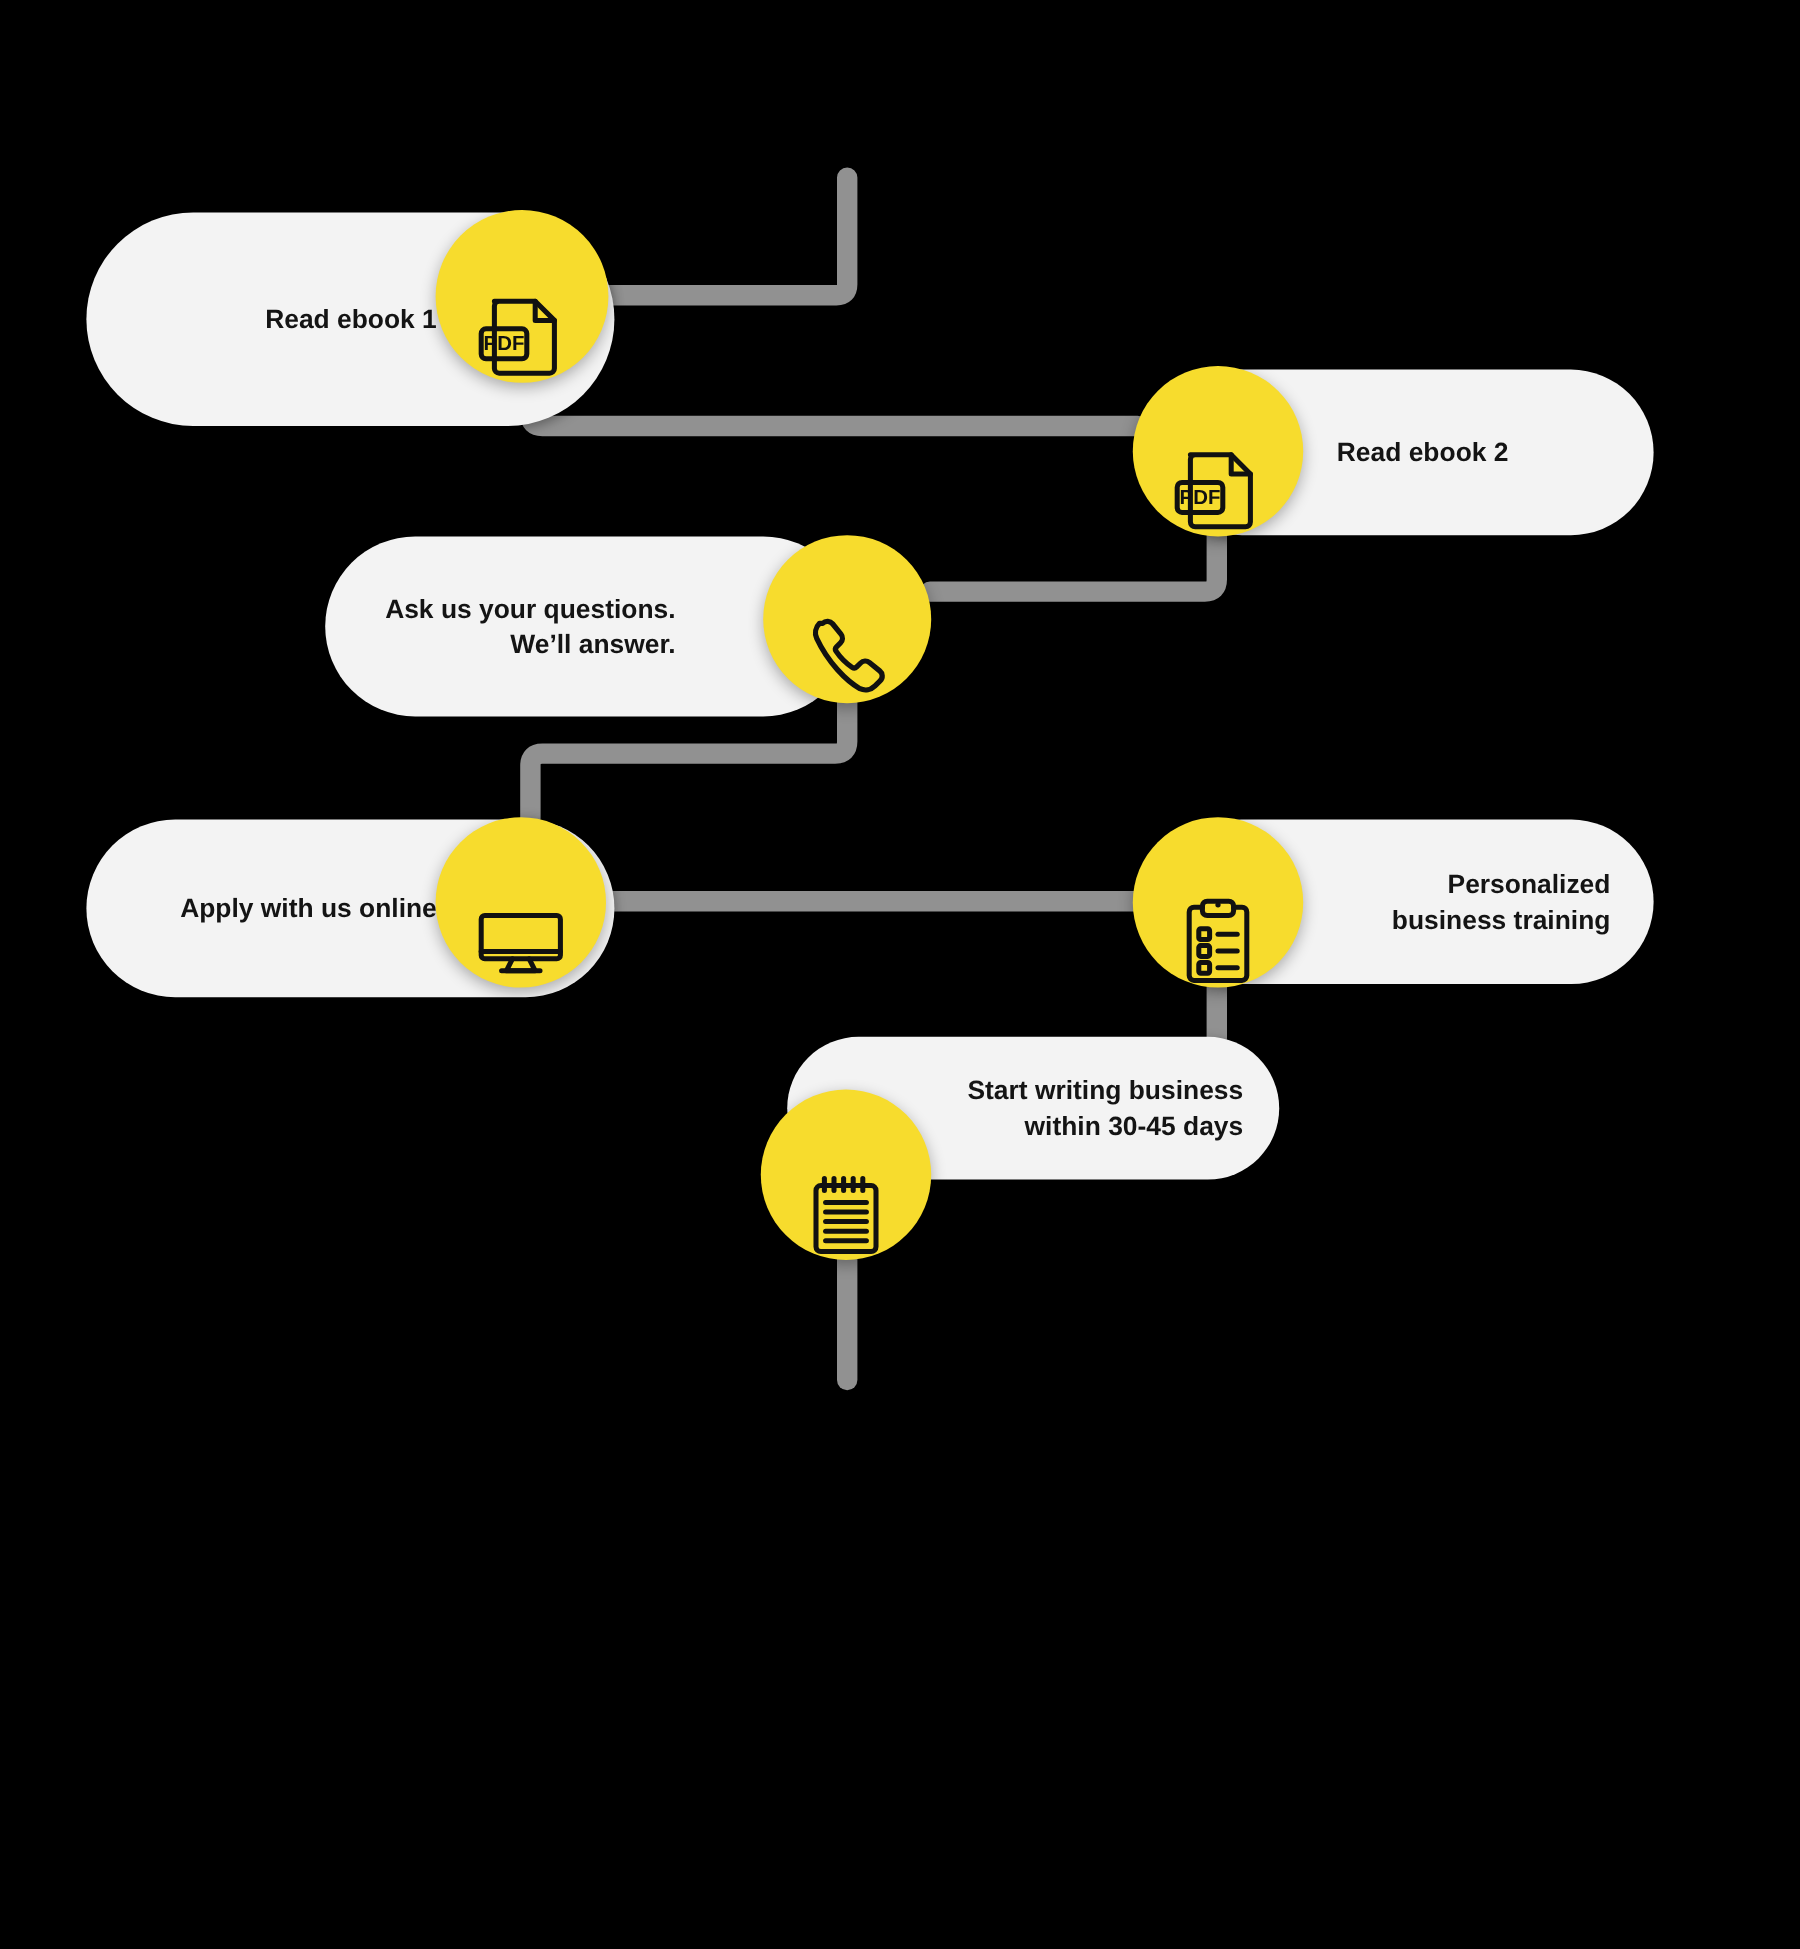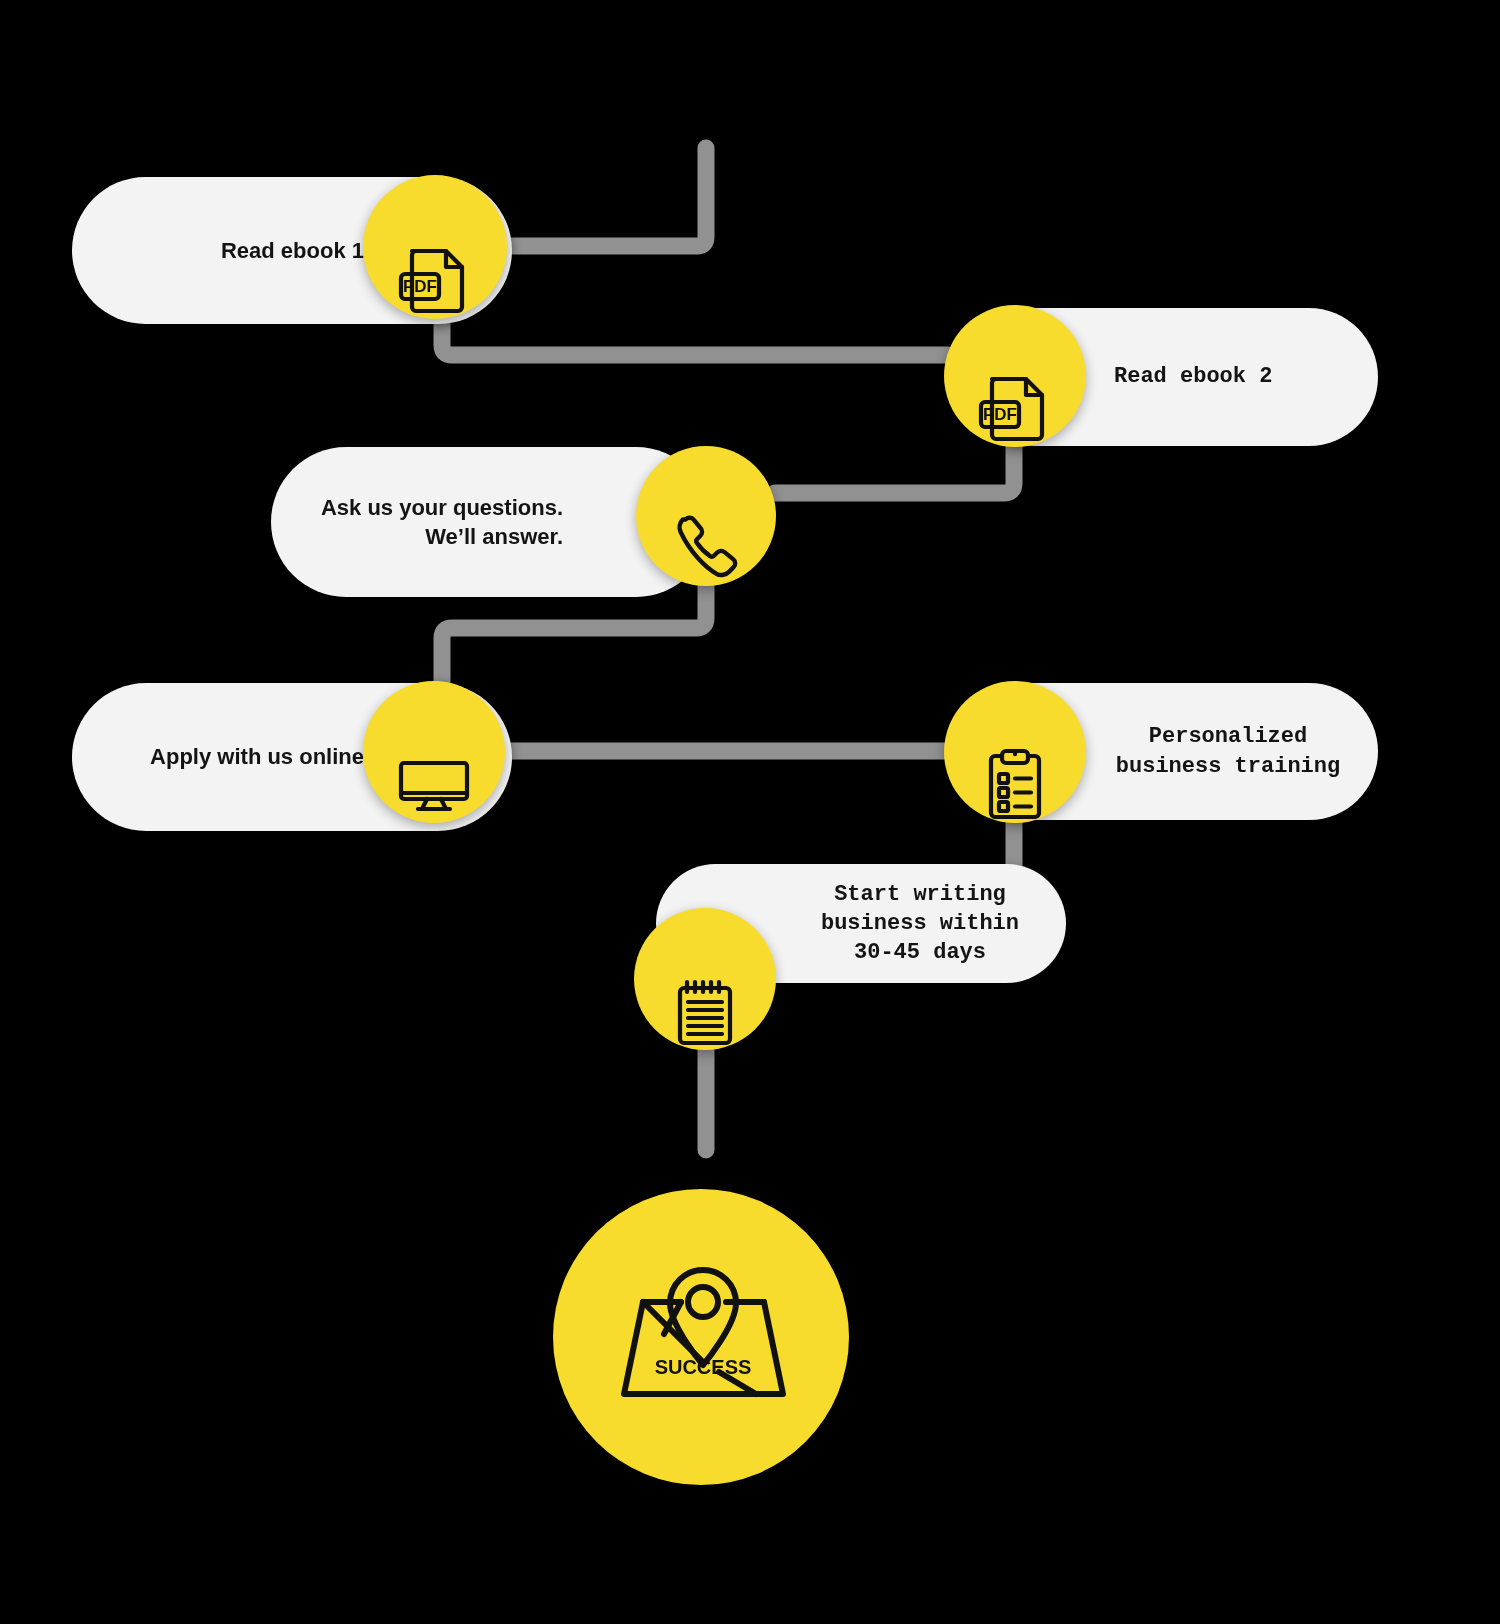--- a/index.html
+++ b/index.html
@@ -46,23 +46,22 @@
     font-weight: 700;
     color: #141414;
     line-height: 1.32;
     white-space: pre-line;
   }
   .pill.left-label .pill-text {
     text-align: right;
     padding-right: 148px;
   }
   .pill.right-label .pill-text {
-    text-align: center;
+    text-align: right;
     padding-left: 148px;
-    font-family: Liberation Mono, monospace;
   }
   .node-circle {
     position: absolute;
     border-radius: 50%;
     background: #F7DC2D;
     display: flex;
     align-items: flex-end;
     justify-content: center;
     box-shadow: 0 4px 12px rgba(0,0,0,0.30);
   }
@@ -101,21 +100,21 @@
 
       <path d="M505,751 L949,751"></path>
 
       <path d="M1014,818 L1014,865 Q1014,875 1004,875 L716,875 Q706,875 706,885 L706,915"></path>
 
       <path d="M706,1032 L706,1150"></path>
     </g>
   </svg>
 
   <div class="step">
-    <div class="pill left-label" style="left:72px; top:177px; width:440px; height:147px;">
+    <div class="pill left-label" style="left:72px; top:177px; width:440px; height:178px;">
       <div class="pill-text">Read ebook 1</div>
     </div>
     <div class="node-circle" style="left:363px; top:175px; width:144px; height:144px;">
       <svg width="78" height="78" viewBox="0 0 78 78">
         <g fill="none" stroke="#111111" stroke-width="4.2" stroke-linejoin="round" stroke-linecap="round">
           <path d="M16,10 L50,10 L66,26 L66,66 a4,4 0 0 1 -4,4 L20,70 a4,4 0 0 1 -4,-4 L16,14 a4,4 0 0 1 4,-4 Z"></path>
           <path d="M50,10 L50,26 L66,26"></path>
           <rect x="5" y="33" width="38" height="25" rx="4"></rect>
         </g>
         <text x="24" y="51" text-anchor="middle" font-family="'Liberation Sans',sans-serif" font-size="17" font-weight="700" fill="#111111">PDF</text>
@@ -208,32 +207,14 @@
           <path d="M20,26 L54,26"></path>
           <path d="M20,34 L54,34"></path>
           <path d="M20,42 L54,42"></path>
           <path d="M20,50 L54,50"></path>
           <path d="M20,58 L54,58"></path>
         </g>
       </svg>
     </div>
   </div>
 
-  <div class="success-circle">
-    <svg width="190" height="190" viewBox="0 0 190 190">
-      <g fill="none" stroke="#111111" stroke-width="6" stroke-linejoin="round" stroke-linecap="round">
-
-        <path d="M37,60 L75,60"></path>
-        <path d="M120,60 L158,60"></path>
-        <path d="M37,60 L18,152 L177,152 L158,60"></path>
-
-        <path d="M37,60 L95,118"></path>
-        <path d="M75,60 L58,92"></path>
-        <path d="M113,130 L150,152"></path>
-
-        <path d="M97,28 a33,33 0 0 1 33,33 c0,23 -33,62 -33,62 c0,0 -33,-39 -33,-62 a33,33 0 0 1 33,-33 Z"></path>
-        <circle cx="97" cy="60" r="15"></circle>
-      </g>
-      <text x="97" y="132" text-anchor="middle" font-family="'Liberation Sans',sans-serif" font-size="20" font-weight="700" fill="#111111">SUCCESS</text>
-    </svg>
-  </div>
 
 </div>
 
 </body></html>

